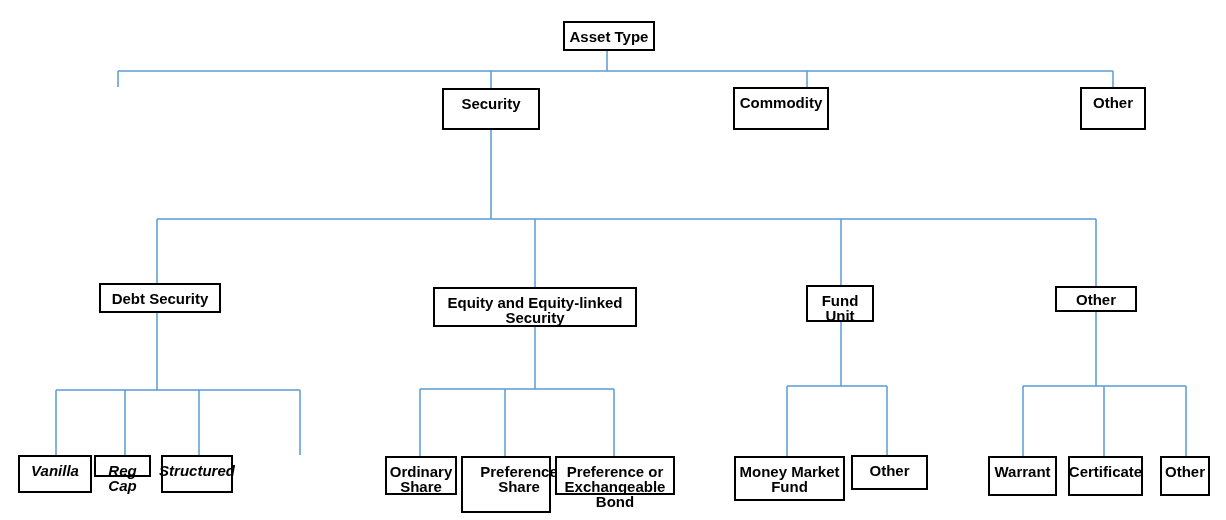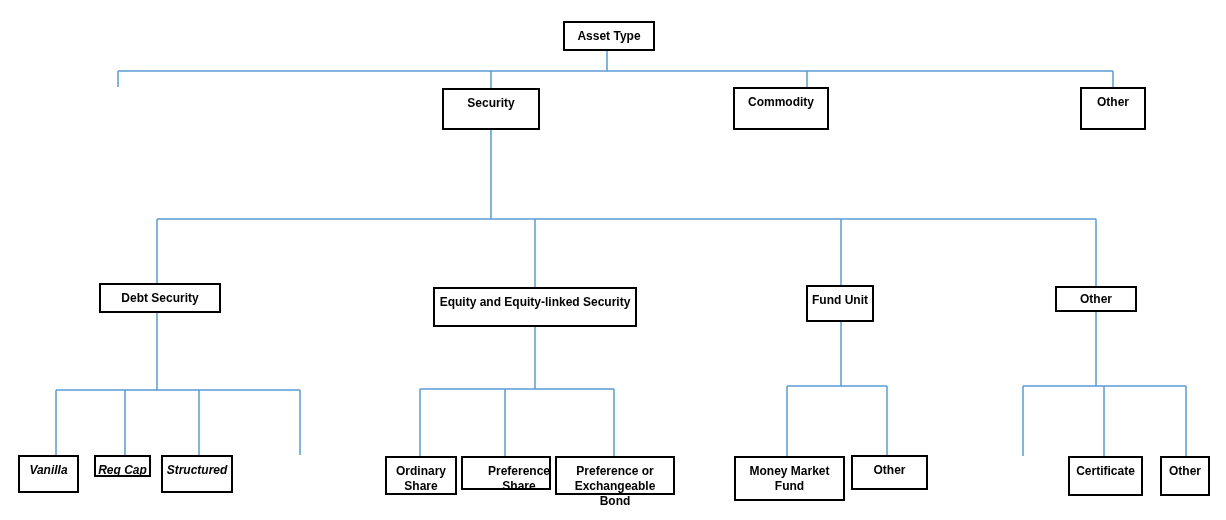--- a/index.html
+++ b/index.html
@@ -25,21 +25,21 @@
     fill: none;
     stroke: var(--connector, #5B9BD5);
     stroke-width: 1.5;
   }
   .node {
     position: absolute;
     box-sizing: border-box;
     border: 2px solid var(--border, #000000);
     background: #ffffff;
     color: var(--text, #000000);
-    font-size: 12px;
+    font-size: 15px;
     font-weight: bold;
     line-height: 15px;
     text-align: center;
     display: flex;
     flex-direction: column;
     align-items: center;
     justify-content: flex-start;
     padding: 6px 2px 0 2px;
   }
   .node.vcenter {
@@ -80,27 +80,28 @@
 
   <div class="node" style="left:442px; top:88px; width:98px; height:42px;">Security</div>
   <div class="node" style="left:733px; top:87px; width:96px; height:43px;">Commodity</div>
   <div class="node" style="left:1080px; top:87px; width:66px; height:43px;">Other</div>
 
   <div class="node vcenter" style="left:99px; top:283px; width:122px; height:30px;">Debt Security</div>
   <div class="node" style="left:433px; top:287px; width:204px; height:40px;">Equity and Equity-linked Security</div>
   <div class="node" style="left:806px; top:285px; width:68px; height:37px;">Fund Unit</div>
   <div class="node vcenter" style="left:1055px; top:286px; width:82px; height:26px;">Other</div>
 
-  <div class="node italic" style="left:18px; top:455px; width:61px; height:38px;">Vanilla</div>
+  <div class="node italic" style="left:18px; top:455px; width:74px; height:38px;">Vanilla</div>
   <div class="node italic" style="left:94px; top:455px; width:57px; height:22px;">Reg Cap</div>
   <div class="node italic" style="left:161px; top:455px; width:72px; height:38px;">Structured</div>
 
   <div class="node" style="left:385px; top:456px; width:72px; height:39px;">Ordinary Share</div>
-  <div class="node" style="left:461px; top:456px; width:90px; height:34px;padding-left:28px;">Preference Share</div>
+  <div class="node" style="left:461px; top:456px; width:90px; height:57px;padding-left:28px;">Preference Share</div>
   <div class="node" style="left:555px; top:456px; width:120px; height:39px;">Preference or Exchangeable Bond</div>
 
   <div class="node" style="left:734px; top:456px; width:111px; height:45px;">Money Market Fund</div>
   <div class="node" style="left:851px; top:455px; width:77px; height:35px;">Other</div>
 
+  <div class="node" style="left:988px; top:456px; width:69px; height:40px;">Warrant</div>
   <div class="node" style="left:1068px; top:456px; width:75px; height:40px;">Certificate</div>
   <div class="node" style="left:1160px; top:456px; width:50px; height:40px;">Other</div>
 
 </div>
 
 </body></html>

